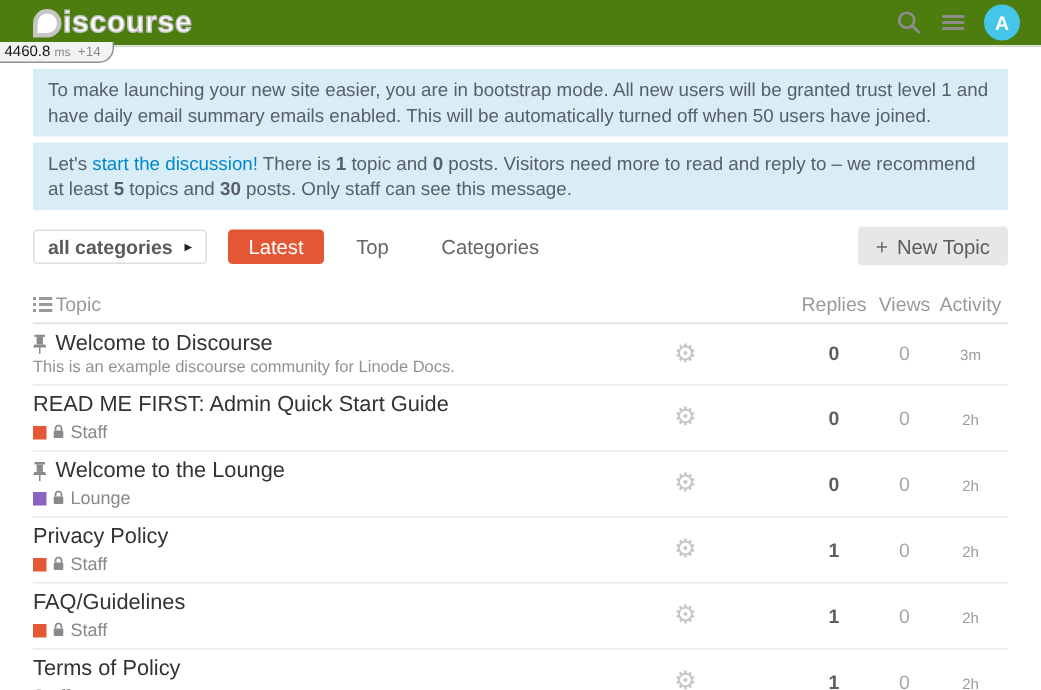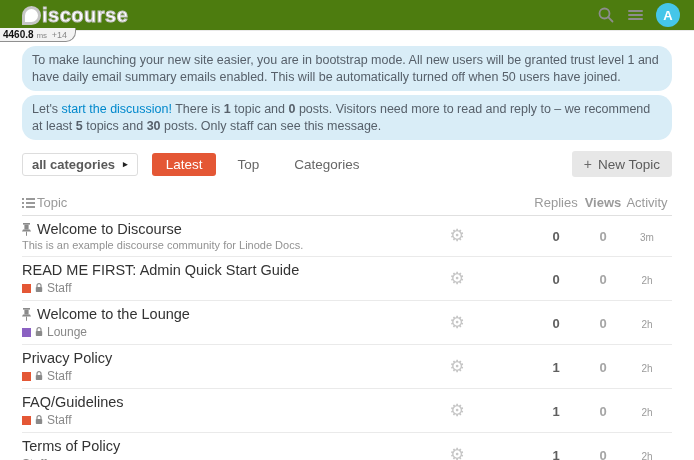--- a/index.html
+++ b/index.html
@@ -11,48 +11,48 @@
   .logo { display:flex; align-items:center; cursor:pointer; }
   .logo-d { width:19px; height:19px; border:3px solid #c6c6c6; border-radius:50% 50% 50% 0; background:#fff; margin-right:1px; }
   .logo-text { font-size:20px; font-weight:bold; letter-spacing:0.5px; color:#cccccc; -webkit-text-fill-color:#ffffff; -webkit-text-stroke:1px #c3c3c3; }
   .topbar-right { margin-left:auto; display:flex; align-items:center; gap:13px; }
   .icon-btn { display:flex; align-items:center; justify-content:center; cursor:pointer; }
   .hamburger div { width:15px; height:2px; background:#8d8d8d; margin:2px 0; border-radius:1px; }
   .avatar { width:24px; height:24px; border-radius:50%; color:#fff; font-size:13px; font-weight:bold; display:flex; align-items:center; justify-content:center; cursor:pointer; }
 
   
   .profiler { position:absolute; top:28px; left:0; z-index:5; background:#f3f3f3; border:1px solid #909090; border-left:none; border-top:none; border-radius:0 0 10px 0; padding:1px 8px 1px 3px; font-size:10px; }
-  .profiler .t { font-weight:bold; color:#111; }
+  .profiler .t { font-weight:normal; color:#111; }
   .profiler .u { font-size:8px; color:#888; }
   .profiler .x { font-size:9px; color:#888; margin-left:2px; }
 
   .wrap { padding:0 22px; }
 
   
-  .banner { background:#d9edf7; color:#57606a; font-size:12.5px; line-height:16.5px; padding:6px 10px; margin-top:4px;border-radius:14px; }
+  .banner { background:#d9edf7; color:#57606a; font-size:12.5px; line-height:16.5px; padding:6px 10px; margin-top:4px; }
   .banner:first-of-type { margin-top:15px; }
   .banner .b { font-weight:bold; }
   .banner a { color:#0088cc; text-decoration:none; cursor:pointer; }
 
   
   .filterbar { display:flex; align-items:center; margin-top:11px; }
   .cat-dropdown { border:1px solid #ddd; border-radius:3px; background:#fff; padding:3px 9px; font-size:13px; color:#595959; display:flex; align-items:center; gap:8px; cursor:pointer;font-weight:bold; }
   .cat-dropdown .caret { font-size:9px; color:#222; }
   .nav-pills { display:flex; align-items:center; margin-left:14px; gap:7px; }
   .pill { font-size:13.5px; color:#666; padding:4px 14px; border-radius:3px; cursor:pointer; }
   .pill.active { color:#fff; }
   .new-topic { margin-left:auto; background:#e7e7e7; border-radius:3px; padding:5px 12px; font-size:13.5px; color:#5c5c5c; cursor:pointer; display:flex; align-items:center; gap:6px; }
   .new-topic .plus { font-size:14px; color:#6a6a6a; }
 
   
   .thead { display:flex; align-items:center; margin-top:13px; height:26px; border-bottom:1px solid #e0e0e0; font-size:13px; color:#9a9a9a; }
   .col-topic { flex:1; display:flex; align-items:center; gap:2px; }
   .col-gear { width:44px; text-align:center; }
   .col-replies { width:56px; text-align:center; }
-  .col-views { width:38px; text-align:center;font-weight:bold; }
+  .col-views { width:38px; text-align:center; }
   .col-activity { width:50px; text-align:center; }
   .thead .col-topic, .thead .col-replies, .thead .col-views, .thead .col-activity { cursor:pointer; }
 
   .trow { display:flex; align-items:center; min-height:38px; border-bottom:1px solid #eaeaea; }
   .tmain { width:413px; padding:5px 0; }
   .title-line { display:flex; align-items:center; gap:6px; }
   .pin { flex:0 0 auto; display:flex; }
   .title { font-size:14.5px; color:#333; cursor:pointer; }
   .excerpt { font-size:11px; color:#929292; margin-top:2px; }
   .category { display:flex; align-items:center; gap:4px; margin-top:3px; cursor:pointer; }

